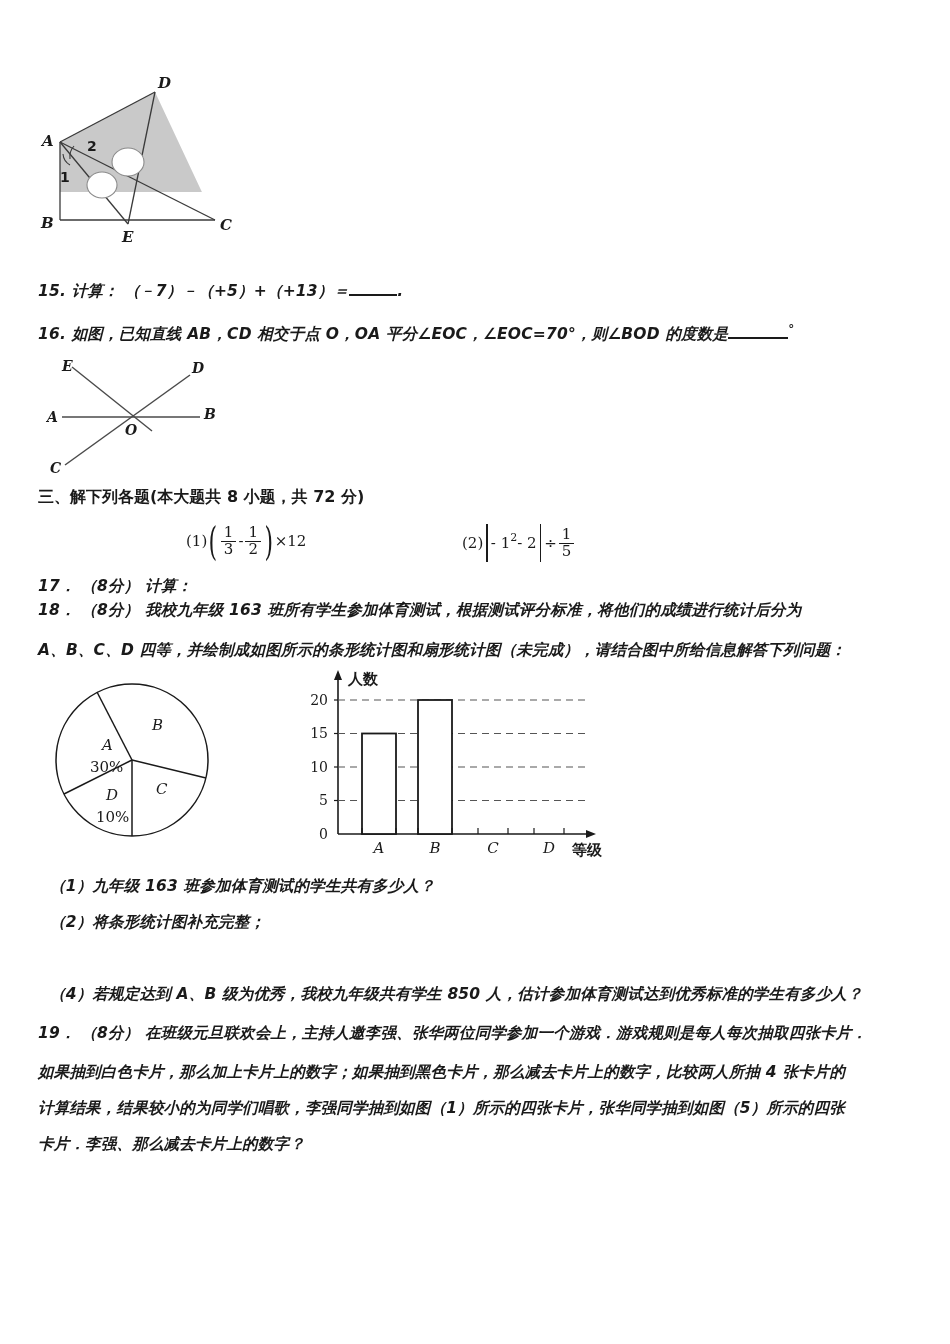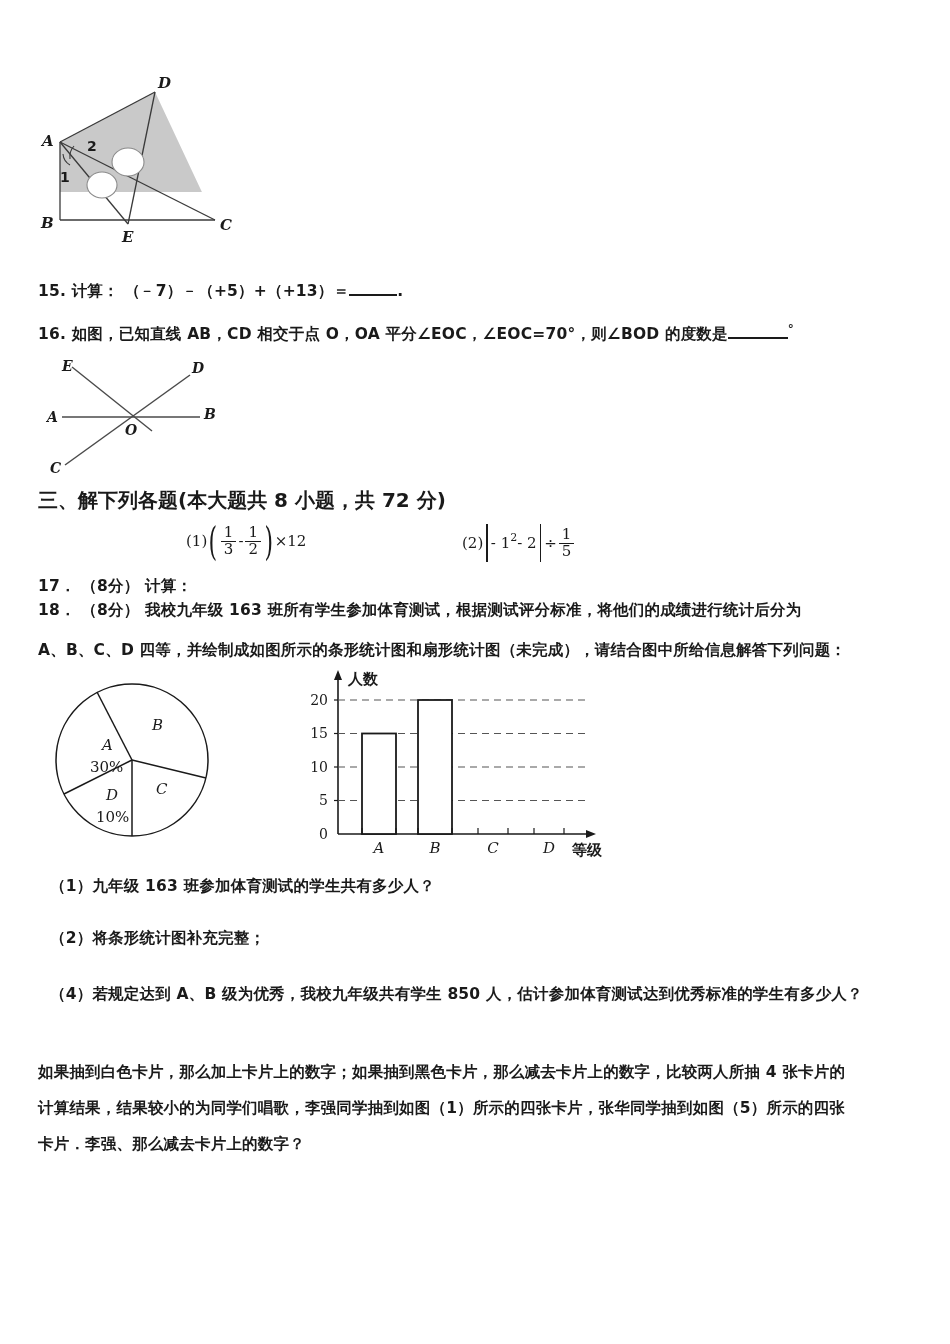--- a/index.html
+++ b/index.html
@@ -17,34 +17,34 @@
 
   
   .qline {
     position: absolute;
     font-weight: bold;
     font-size: 15.5px;
     letter-spacing: 0.2px;
     white-space: nowrap;
     line-height: 1.2;
   }
-  .qline.cn { font-family: "DejaVu Sans", "Liberation Sans", sans-serif; }
+  .qline.cn { font-family: "DejaVu Sans", "Liberation Sans", sans-serif; font-style: italic; }
   .blank-u { border-bottom: 2px solid #1a1a1a; display: inline-block; }
 
   
   #fig-triangle { position: absolute; left: 30px; top: 62px; width: 240px; height: 200px; }
 
   
   #fig-lines { position: absolute; left: 40px; top: 345px; width: 250px; height: 140px; }
 
   
   .section-head {
     position: absolute;
     font-weight: bold;
-    font-size: 20px;
+    font-size: 16px;
     white-space: nowrap;
   }
 
   
   .math { position: absolute; font-family: "DejaVu Serif", "Liberation Serif", serif; font-size: 17px; }
   .frac { display: inline-block; vertical-align: middle; text-align: center; line-height: 1.05; margin: 0 2px; }
   .frac .num { display: block; padding: 0 3px; font-size: 15px; }
   .frac .den { display: block; border-top: 1.4px solid #1a1a1a; padding: 0 3px; font-size: 15px; }
   .paren-big {
     display: inline-block; font-size: 40px; line-height: 0.85; vertical-align: middle;
@@ -228,20 +228,25 @@
       <text x="79" y="191" text-anchor="middle" font-family="DejaVu Serif, Liberation Serif, serif" font-size="15" font-style="italic" fill="#1a1a1a">A</text>
       <text x="135" y="191" text-anchor="middle" font-family="DejaVu Serif, Liberation Serif, serif" font-size="15" font-style="italic" fill="#1a1a1a">B</text>
       <text x="193" y="191" text-anchor="middle" font-family="DejaVu Serif, Liberation Serif, serif" font-size="15" font-style="italic" fill="#1a1a1a">C</text>
       <text x="249" y="191" text-anchor="middle" font-family="DejaVu Serif, Liberation Serif, serif" font-size="15" font-style="italic" fill="#1a1a1a">D</text>
 
       <text x="272" y="193" class="cjk" font-size="15" font-weight="bold" fill="#1a1a1a">等级</text>
     </svg>
   </div>
 
   <div class="qline cn" style="left:50px; top:877px;">（1）九年级 163 班参加体育测试的学生共有多少人？</div>
-  <div class="qline cn" style="left:50px; top:913px;margin-top:16px;">（2）将条形统计图补充完整；</div>
+  <div class="qline cn" style="left:50px; top:913px;">（2）将条形统计图补充完整；</div>
   <div class="qline cn" style="left:50px; top:985px;text-align:center;">（4）若规定达到 A、B 级为优秀，我校九年级共有学生 850 人，估计参加体育测试达到优秀标准的学生有多少人？</div>
 
+  <div class="qline cn" style="left:38px; top:1024px;">
+    <span>19．</span>
+    <span>（8分）</span>
+    <span>在班级元旦联欢会上，主持人邀李强、张华两位同学参加一个游戏．游戏规则是每人每次抽取四张卡片．</span>
+  </div>
   <div class="qline cn" style="left:38px; top:1063px;">如果抽到白色卡片，那么加上卡片上的数字；如果抽到黑色卡片，那么减去卡片上的数字，比较两人所抽 4 张卡片的</div>
   <div class="qline cn" style="left:38px; top:1099px;">计算结果，结果较小的为同学们唱歌，李强同学抽到如图（1）所示的四张卡片，张华同学抽到如图（5）所示的四张</div>
   <div class="qline cn" style="left:38px; top:1135px;">卡片．李强、那么减去卡片上的数字？</div>
 
 </div>
 
 </body></html>

